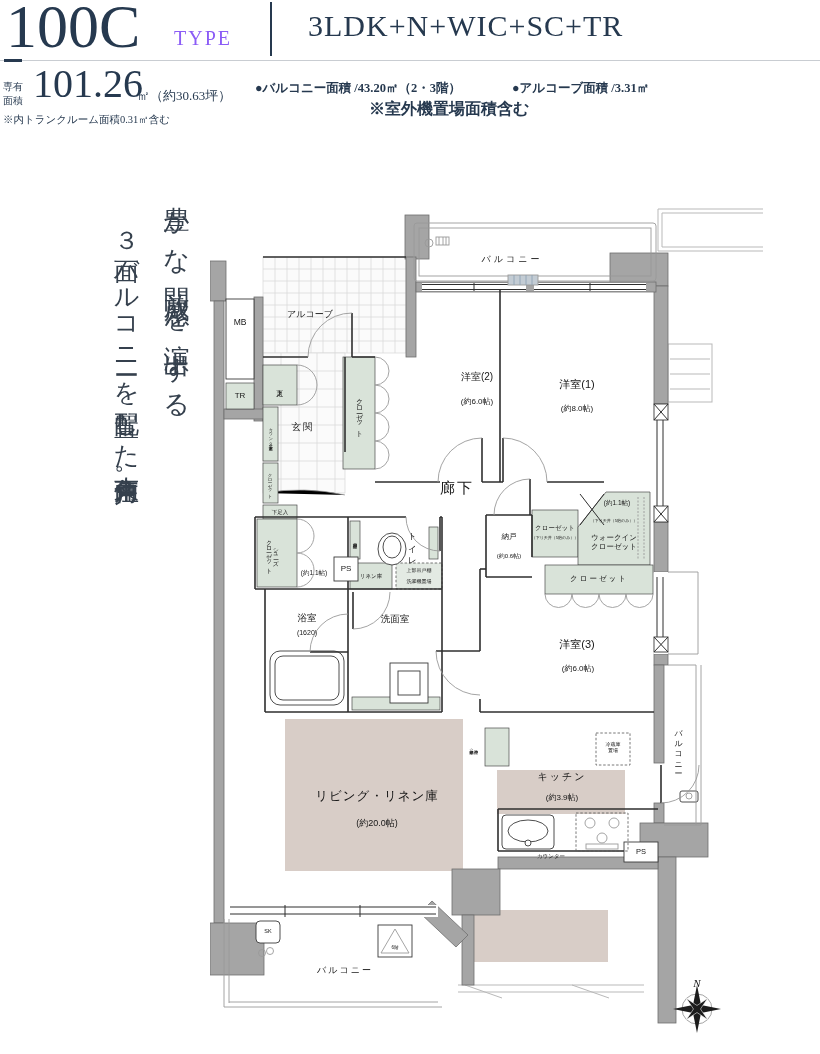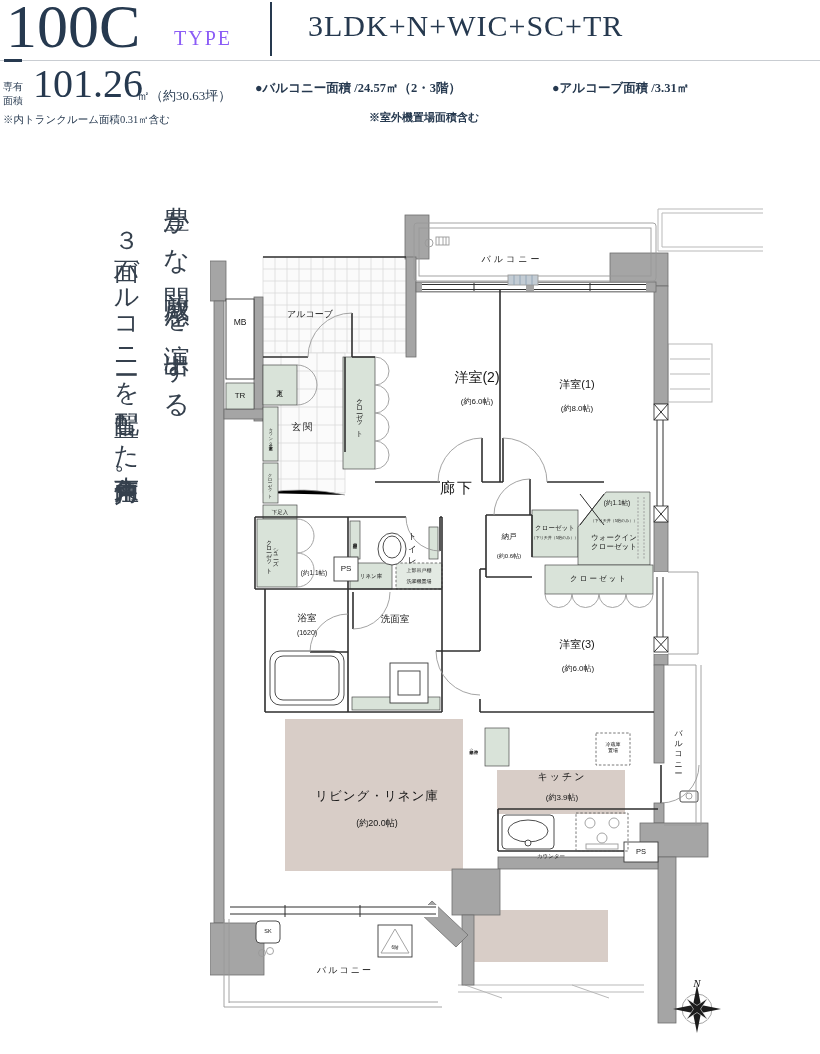--- a/index.html
+++ b/index.html
@@ -14,22 +14,22 @@
   #hdr-rule{position:absolute;left:0;top:60px;width:820px;height:1px;background:#c9cdd2;}
   #hdr-rule-dark{position:absolute;left:4px;top:59px;width:18px;height:3px;background:#26394f;}
   
   .spec{color:#26394f;}
   #area-label{position:absolute;left:3px;top:80px;font-size:10px;line-height:1.35;text-align:center;}
   #area-value{position:absolute;left:33px;top:64px;font-size:40px;line-height:1;}
   #area-unit{position:absolute;left:137px;top:87px;font-size:13px;}
   #area-note{position:absolute;left:3px;top:113px;font-size:10.5px;}
   #balcony-specs{position:absolute;left:255px;top:80px;font-size:12.5px;line-height:1.4;font-weight:bold;}
   #balcony-specs .ind{padding-left:118px;}
-  #balcony-specs .note{padding-left:114px;font-size:11px;margin-top:12px;}
-  #alcove-spec{position:absolute;left:512px;top:80px;font-size:12.5px;font-weight:bold;margin-left:40px;}
+  #balcony-specs .note{padding-left:114px;font-size:16px;}
+  #alcove-spec{position:absolute;left:512px;top:80px;font-size:12.5px;font-weight:bold;}
   
   #tagline{position:absolute;left:94px;top:186px;height:760px;writing-mode:vertical-rl;
            text-orientation:upright;color:#35404d;font-family:"Liberation Serif","DejaVu Serif",serif;}
   #tagline p{margin:0 0 0 16px;}
   #tagline .t1{font-size:26px;letter-spacing:7px;}
   #tagline .t2{font-size:25px;letter-spacing:1.5px;padding-top:28px;}
   
   #plan{position:absolute;left:210px;top:207px;width:555px;height:860px;}
   #plan svg{position:absolute;left:0;top:0;}
   .lbl{position:absolute;transform:translate(-50%,-50%);white-space:nowrap;color:#161616;
@@ -65,21 +65,21 @@
 
   <div>
     <div id="area-label" class="serif spec">
       <div>専有</div>
       <div>面積</div>
     </div>
     <div id="area-value" class="serif spec">101.26</div>
     <div id="area-unit" class="serif spec">㎡（約30.63坪）</div>
     <div id="area-note" class="serif spec">※内トランクルーム面積0.31㎡含む</div>
     <div id="balcony-specs" class="serif spec">
-      <div>●バルコニー面積 /24.57㎡（2・3階）</div>
+      <div>●バルコニー面積 /43.20㎡（2・3階）</div>
       <div class="note">※室外機置場面積含む</div>
     </div>
     <div id="alcove-spec" class="serif spec">●アルコーブ面積 /3.31㎡</div>
   </div>
 
   <div id="tagline">
     <p class="t1">豊かな開放感を演出する</p>
     <p class="t2">３面バルコニーを配置した南東角住戸。</p>
   </div>
 
@@ -268,21 +268,21 @@
     <span class="lbl" style="left:302px;top:52px;font-size:9px;letter-spacing:3px">バルコニー</span>
     <span class="lbl" style="left:30px;top:116px;font-size:8.5px">MB</span>
     <span class="lbl" style="left:100px;top:107px;font-size:9px">アルコーブ</span>
     <span class="lbl" style="left:30px;top:189px;font-size:8px">TR</span>
     <span class="lbl v" style="left:70px;top:178px;font-size:6.5px">下足入</span>
     <span class="lbl v" style="left:60px;top:227px;font-size:4px">カウンター（下部下足入）</span>
     <span class="lbl v" style="left:60px;top:276px;font-size:4.5px">クローゼット</span>
     <span class="lbl" style="left:93px;top:220px;font-size:9.5px;letter-spacing:2px">玄関</span>
     <span class="lbl" style="left:70px;top:305px;font-size:5.5px">下足入</span>
     <span class="lbl v" style="left:149px;top:206px;font-size:7px">クローゼット</span>
-    <span class="lbl" style="left:267px;top:170px;font-size:14px">洋室(2)</span>
+    <span class="lbl" style="left:267px;top:170px;font-size:10px">洋室(2)</span>
     <span class="lbl" style="left:267px;top:195px;font-size:8px">(約6.0帖)</span>
     <span class="lbl" style="left:367px;top:177px;font-size:11px">洋室(1)</span>
     <span class="lbl" style="left:367px;top:202px;font-size:8px">(約8.0帖)</span>
     <span class="lbl" style="left:247px;top:281px;font-size:15px;letter-spacing:2px">廊下</span>
     <span class="lbl v2" style="left:62px;top:346px;font-size:6px">
         <i>シューズ</i>
         <i>クローゼット</i>
       </span>
     <span class="lbl" style="left:104px;top:366px;font-size:6.5px">(約1.1帖)</span>
     <span class="lbl" style="left:136px;top:362px;font-size:8px">PS</span>

